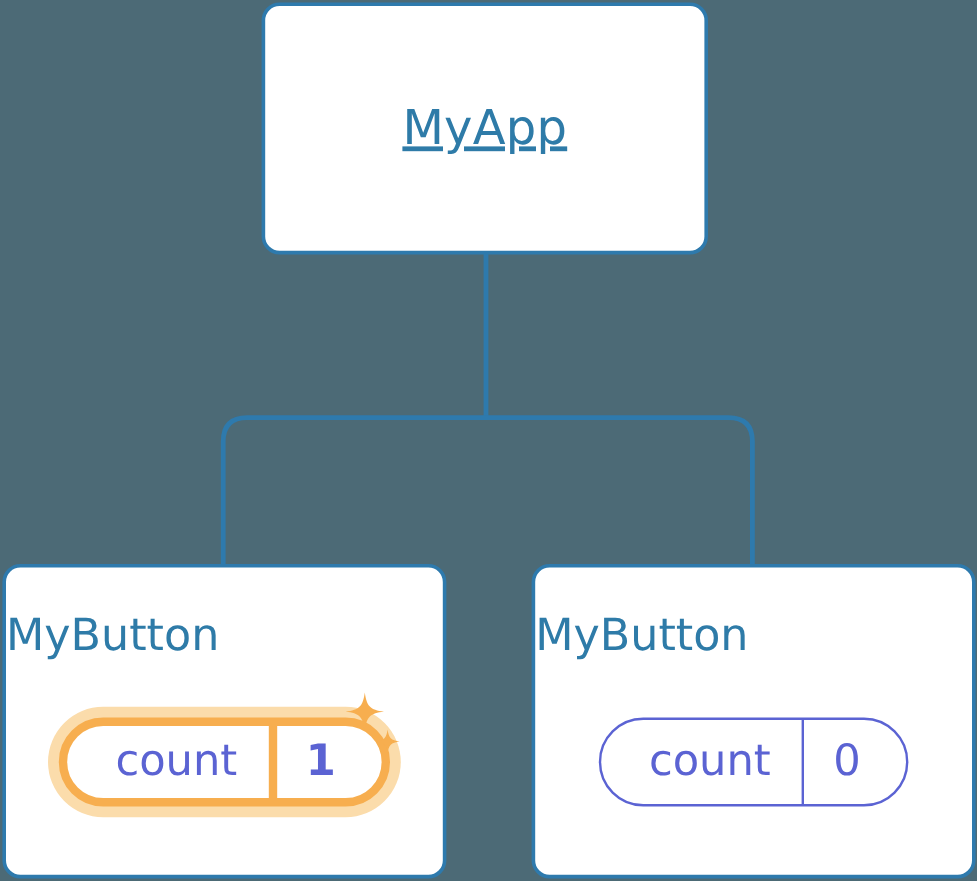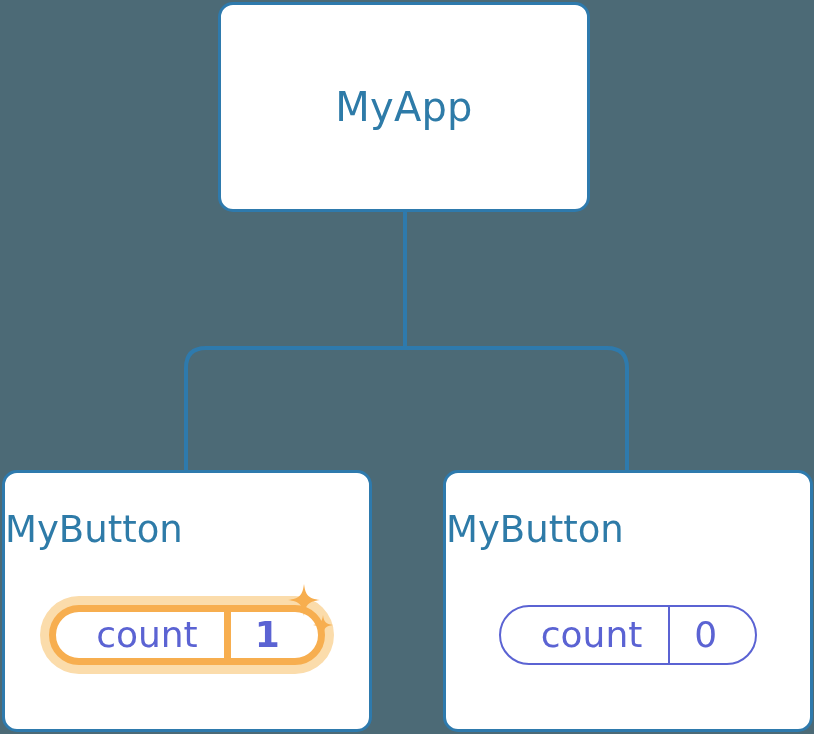--- a/index.html
+++ b/index.html
@@ -48,20 +48,21 @@
     position: absolute;
     left: 0;
     right: 0;
     top: 50%;
     transform: translateY(-50%);
     text-align: center;
     color: #2e7ba8;
     font-size: 40px;
     letter-spacing: .2px;
     line-height: 1;
+    text-decoration: underline;
   }
 
   #child-node-0 {
     left: 2px;
     top: 470px;
     width: 370px;
     height: 262px;
   }
   #child-node-1 {
     left: 443px;
@@ -88,21 +89,21 @@
     top: 102px;
     height: 120px;
     display: flex;
     align-items: center;
     justify-content: center;
   }
   .pill {
     position: relative;
     display: flex;
     align-items: stretch;
-    height: 60px;
+    height: 74px;
     border-radius: 999px;
     box-sizing: border-box;
     background: #ffffff;
   }
   
   .pill.plain {
     border: 2px solid #5b63d3;
   }
   
   .pill.highlight {

